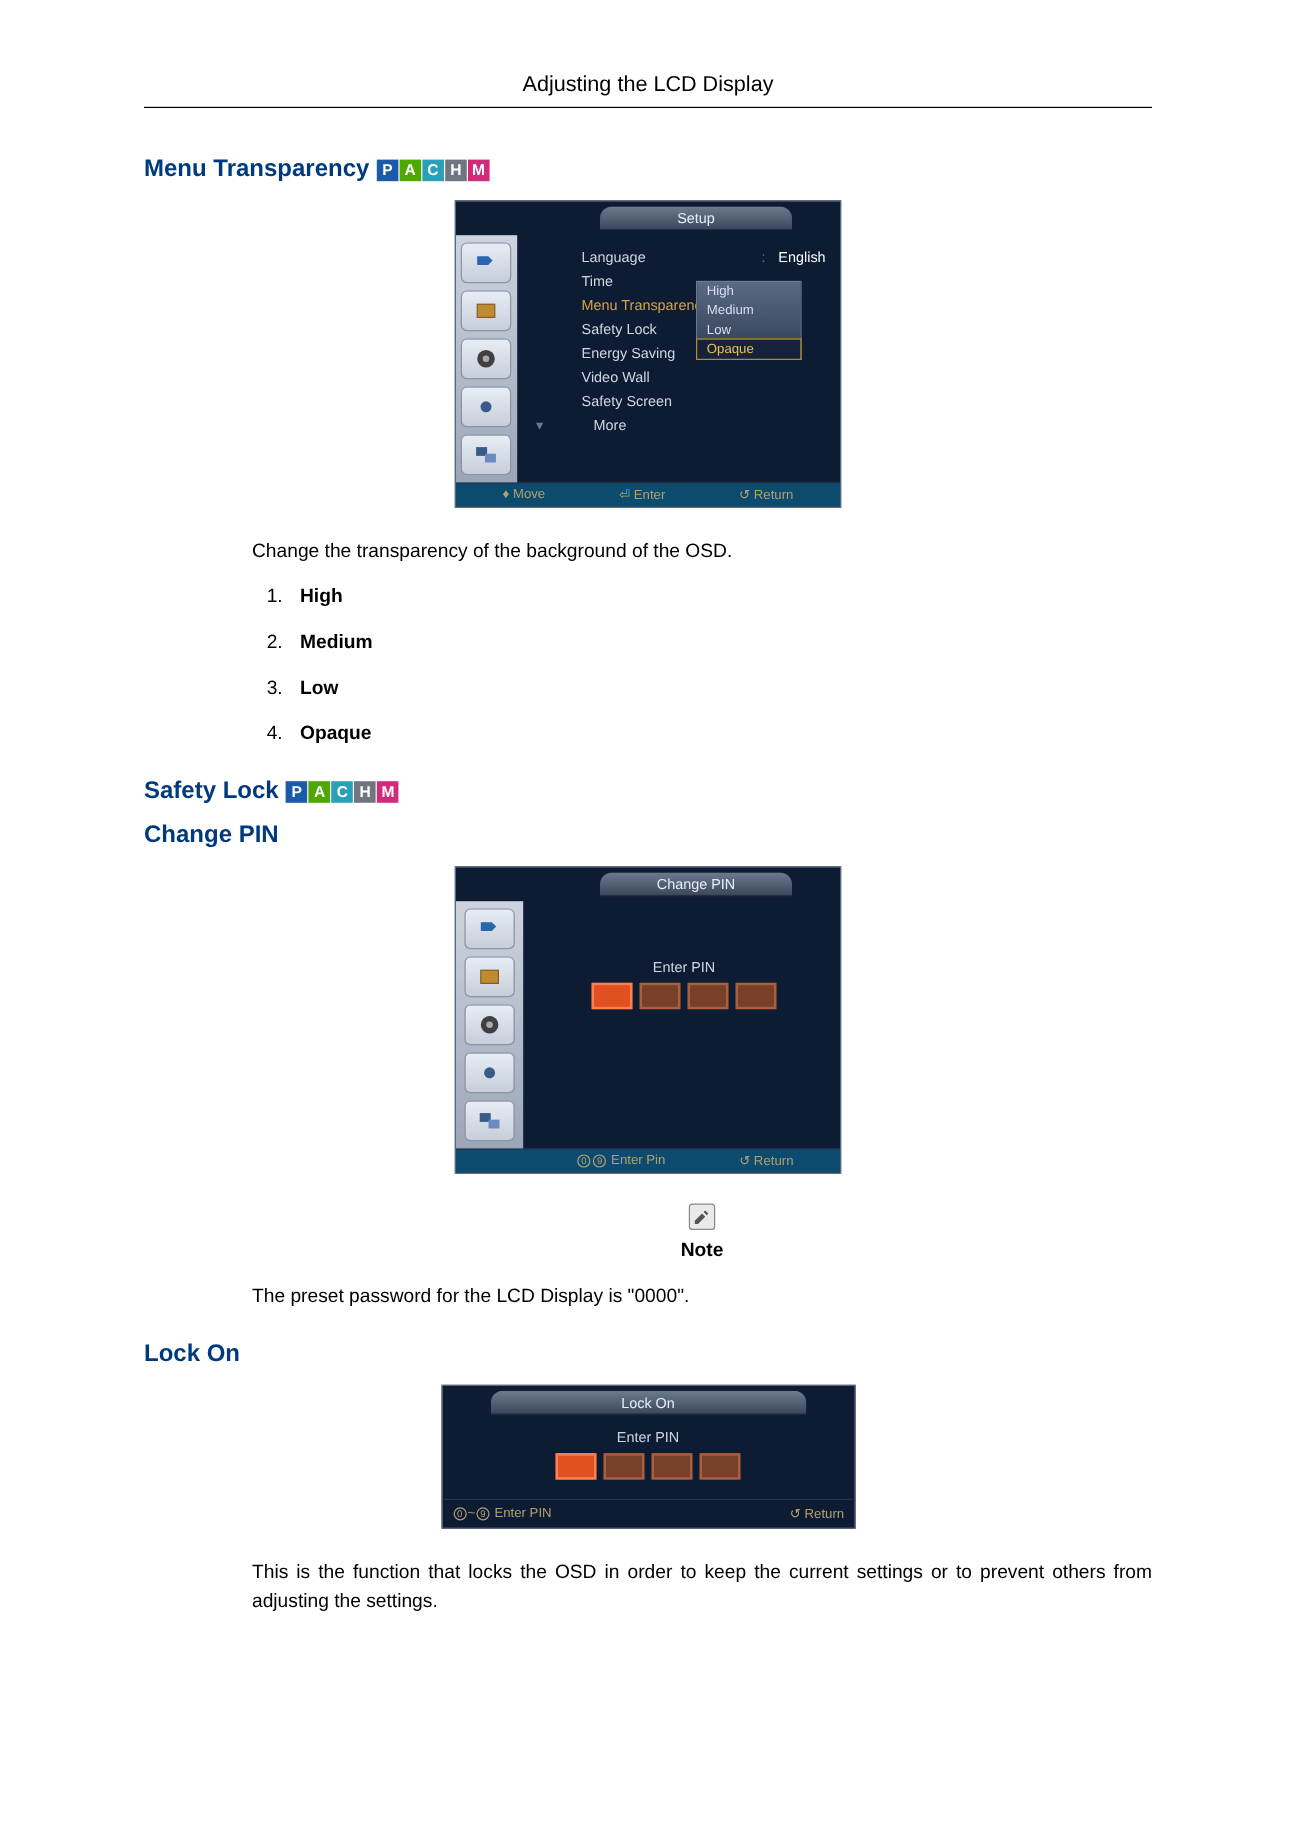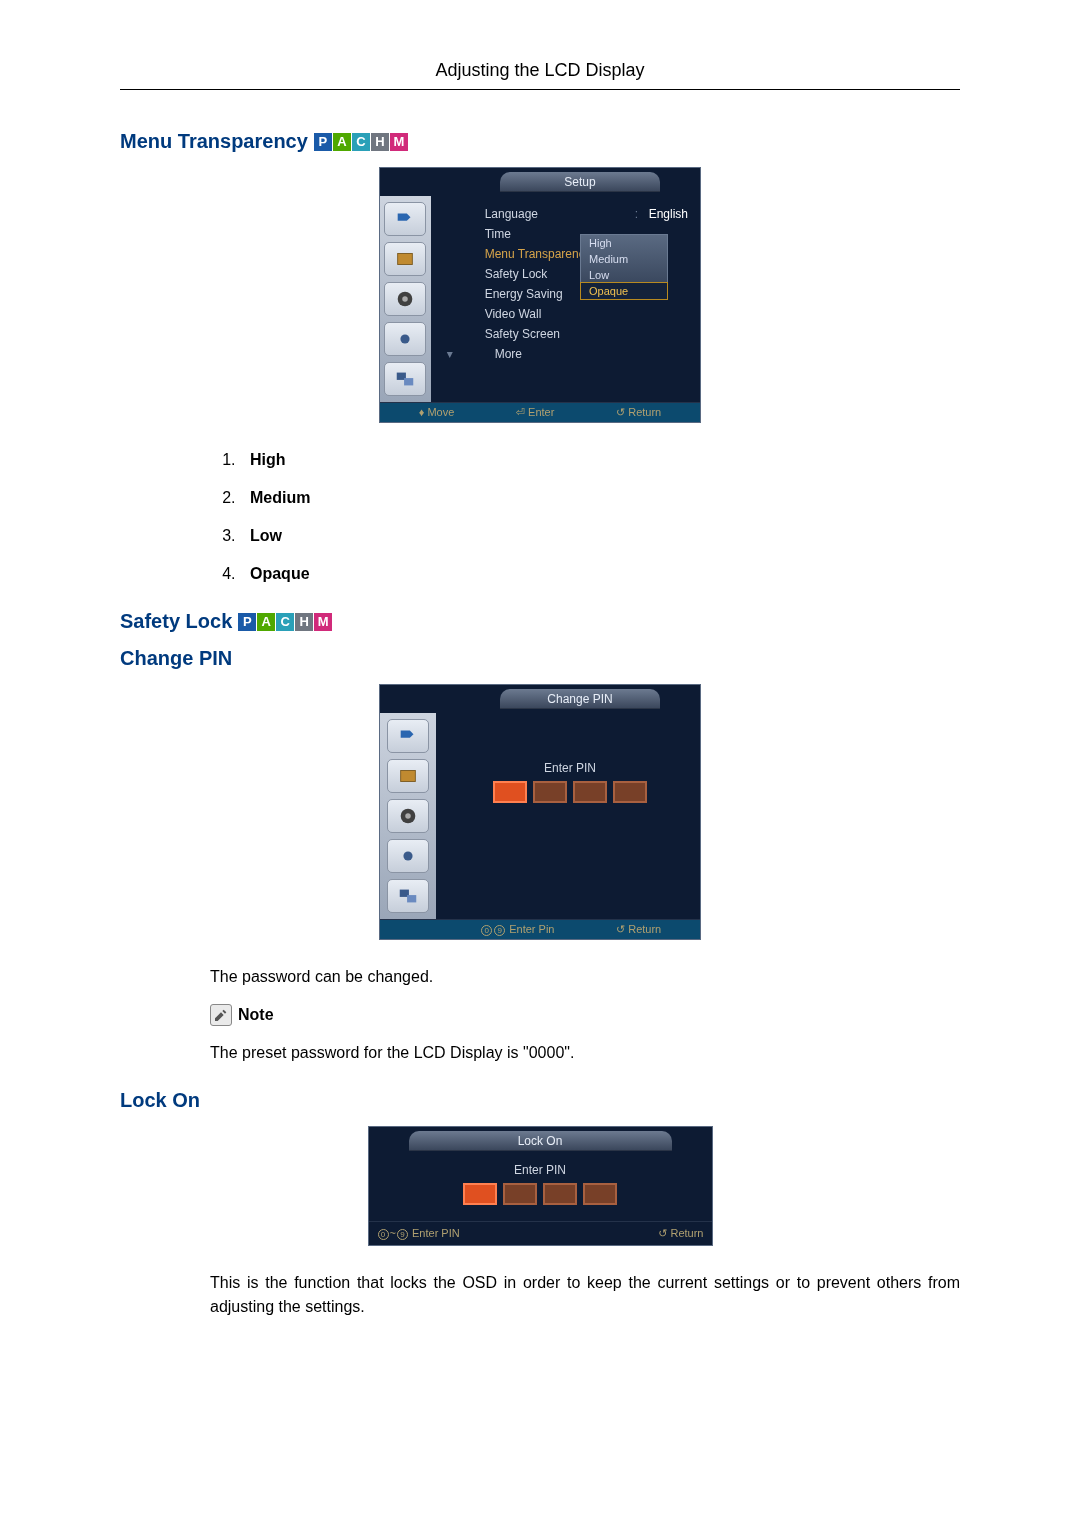--- a/index.html
+++ b/index.html
@@ -177,20 +177,21 @@
   }
   .content-block p { margin-bottom: 14px; }
   .content-block ol { margin-left: 30px; }
   .content-block ol li { margin-bottom: 14px; padding-left: 10px; }
   .content-block ol li strong { font-weight: bold; }
   .note-row {
     display: flex;
     align-items: center;
     gap: 6px;
     margin-bottom: 14px;
+    flex-direction: column;
   }
   .note-icon {
     width: 22px;
     height: 22px;
     border: 1px solid #888;
     border-radius: 3px;
     display: flex;
     align-items: center;
     justify-content: center;
     background: #eaeaea;
@@ -316,20 +317,21 @@
     </div>
   </div>
   <div class="osd-footer">
     <span>♦ <span>Move</span></span>
     <span>⏎ <span>Enter</span></span>
     <span>↺ <span>Return</span></span>
   </div>
 </div>
 
 <div class="content-block">
+  <p>Change the transparency of the background of the OSD.</p>
   <ol>
     <li><strong>High</strong></li>
     <li><strong>Medium</strong></li>
     <li><strong>Low</strong></li>
     <li><strong>Opaque</strong></li>
   </ol>
 </div>
 
 <div class="section-heading">
   <span>Safety Lock</span>
@@ -387,21 +389,20 @@
     </div>
   </div>
   <div class="osd-footer">
     <span></span>
     <span><span class="circ">0</span><span class="circ">9</span> <span>Enter Pin</span></span>
     <span>↺ <span>Return</span></span>
   </div>
 </div>
 
 <div class="content-block">
-  <p>The password can be changed.</p>
   <div class="note-row">
     <span class="note-icon">
       <svg width="16" height="16" viewBox="0 0 24 24">
           <path fill="#555" d="M3 17l9-9 4 4-9 9H3v-4zM14 6l2-2 4 4-2 2-4-4z"></path>
         </svg>
     </span>
     <strong>Note</strong>
   </div>
   <p>The preset password for the LCD Display is "0000".</p>
 </div>

